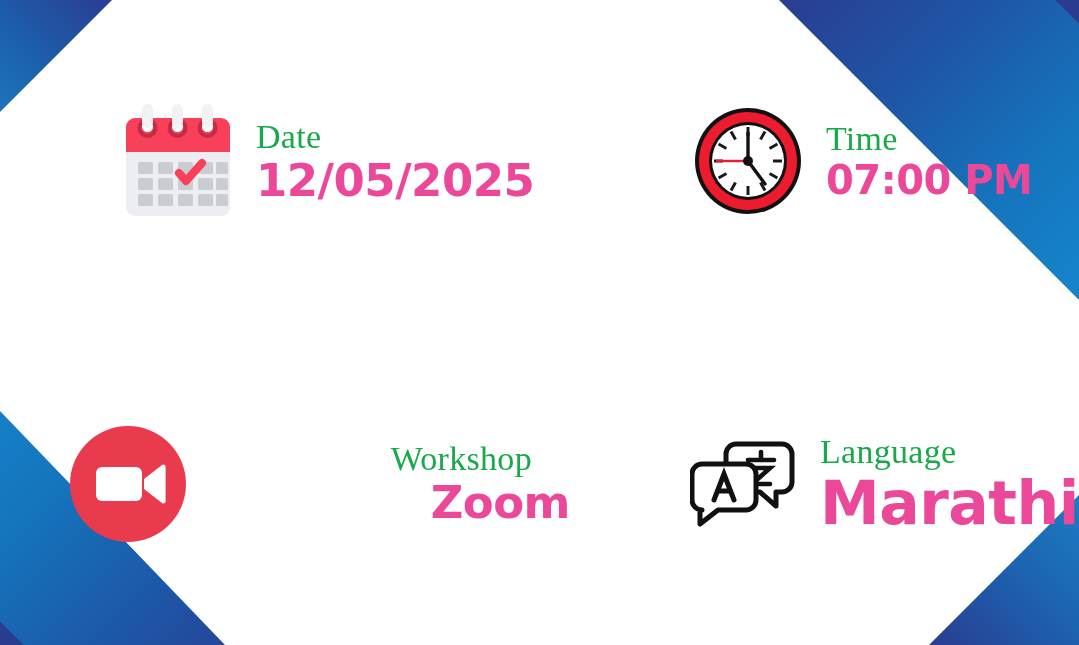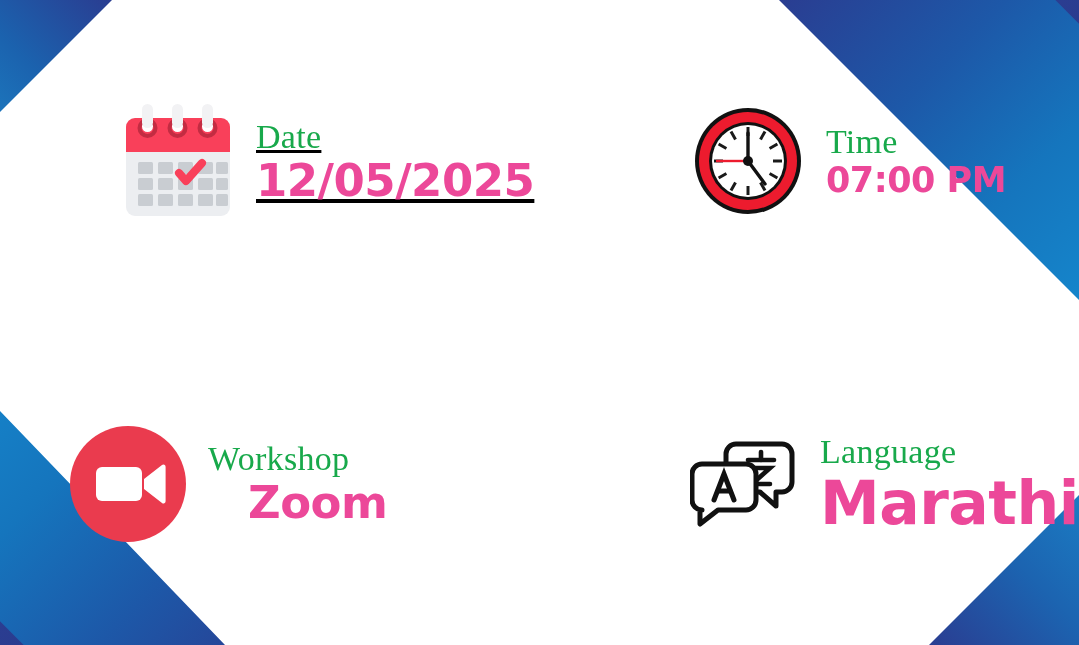--- a/index.html
+++ b/index.html
@@ -63,43 +63,43 @@
   #grid{
     position:absolute;inset:0;
     display:grid;
     grid-template-columns:570px 509px;
     grid-template-rows:322px 323px;
   }
   .cell{
     display:flex;align-items:center;
     gap:22px;
   }
-  #cell-date{padding-left:122px;text-decoration:underline;}
+  #cell-date{padding-left:122px;}
   #cell-time{padding-left:692px;margin-left:-570px;}
-  #cell-workshop{padding-left:70px;}
+  #cell-workshop{padding-left:70px;justify-content:space-between;}
   #cell-language{padding-left:690px;margin-left:-570px;}
 
   .icon-wrap{flex:0 0 auto;display:flex;align-items:center;justify-content:center;}
   .txt{display:flex;flex-direction:column;justify-content:center;line-height:1;}
   .lbl{
     font-family:"Liberation Serif", serif;
     color:#18a94b;
     font-size:34px;
     letter-spacing:.3px;
     margin-bottom:4px;
   }
   .val{
     font-family:"DejaVu Sans", sans-serif;
     color:#ec4899;
     font-size:44px;
     font-weight:bold;
     letter-spacing:-.5px;
   }
   #val-date{font-size:45px;}
-  #val-time{font-size:35px;}
+  #val-time{font-size:40px;}
   #val-workshop{font-size:45px;margin-left:40px;}
   #val-language{font-size:60px;}
 </style>
 </head>
 <body>
 
 <div id="card">
 
   <div class="deco" id="deco-tl"></div>
   <div class="deco" id="deco-tr-band"></div>

